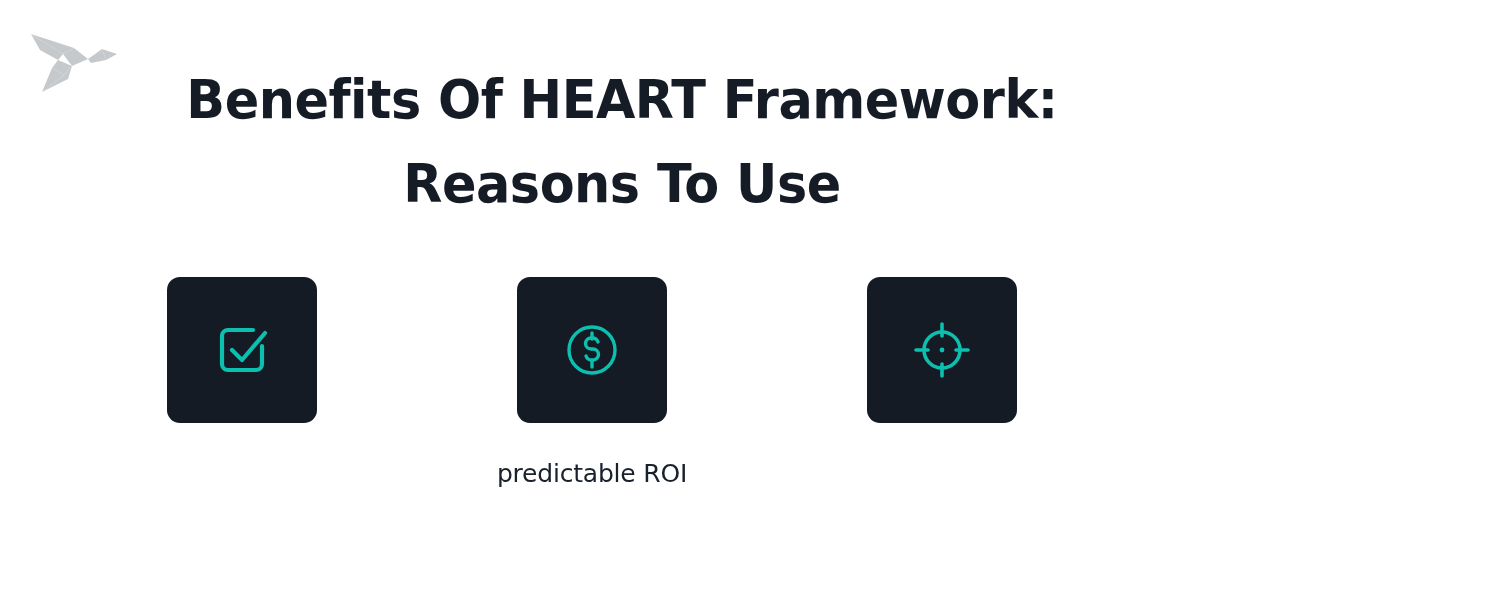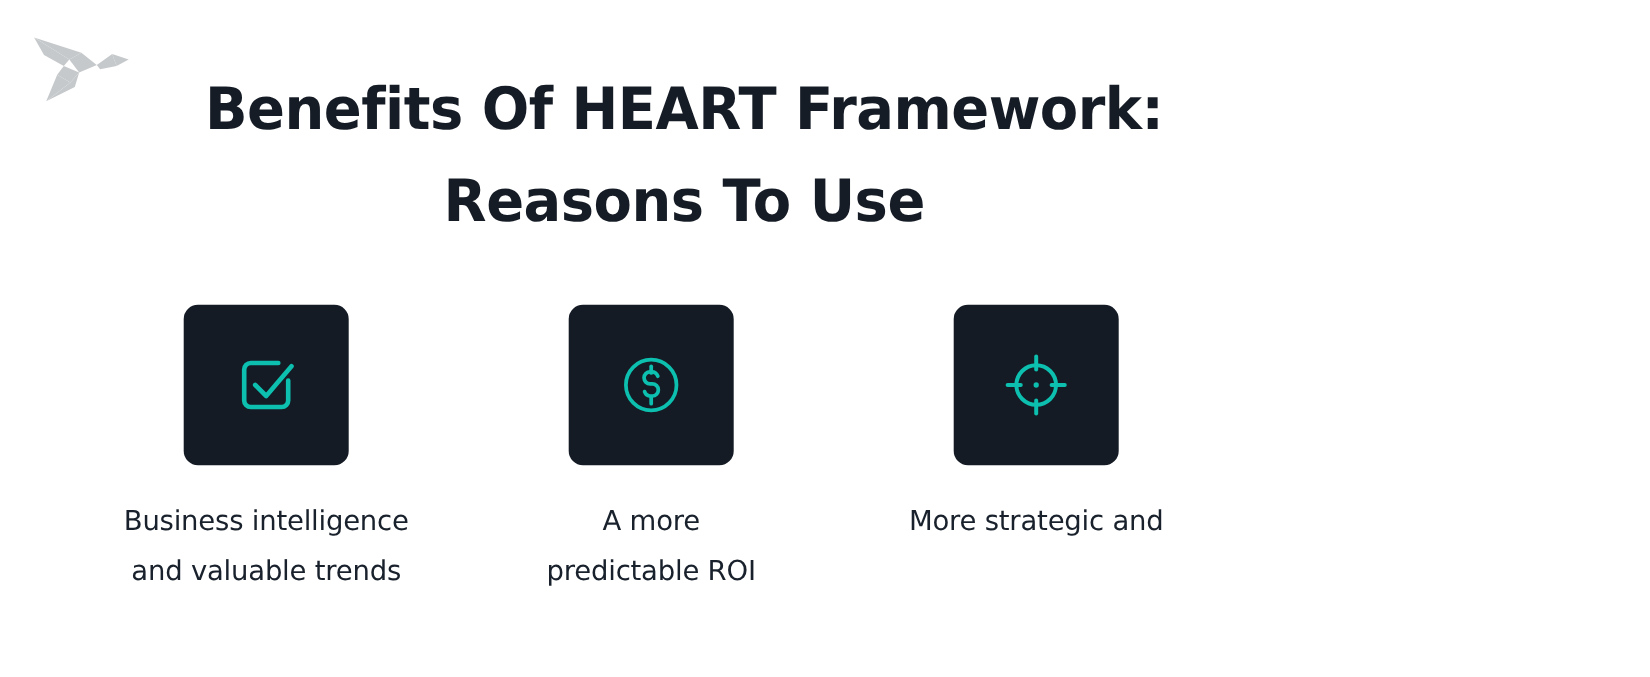--- a/index.html
+++ b/index.html
@@ -120,55 +120,49 @@
 
   <div class="card">
     <div class="tile">
       <span>
         <svg width="72" height="72" viewBox="0 0 72 72" fill="none" stroke="#0cbfae" stroke-width="4.2" stroke-linecap="round" stroke-linejoin="round">
           <path d="M56 32 V50 a6 6 0 0 1 -6 6 H22 a6 6 0 0 1 -6 -6 V22 a6 6 0 0 1 6 -6 H47"></path>
           <path d="M26 36 L36 46 L59 19"></path>
         </svg>
       </span>
     </div>
-    <div class="caption">
-      <span class="cap-line">Business intelligence</span>
-      <span class="cap-line">and valuable trends</span>
-    </div>
   </div>
 
   <div class="card">
     <div class="tile">
       <span>
         <svg width="72" height="72" viewBox="0 0 72 72" fill="none" stroke="#0cbfae" stroke-width="3.4" stroke-linecap="round" stroke-linejoin="round">
           <circle cx="36" cy="36" r="23"></circle>
           <path d="M42 28 a6 6 0 0 0 -6 -4 h-1 a5.5 5.5 0 0 0 0 11 h2 a5.5 5.5 0 0 1 0 11 h-1 a6 6 0 0 1 -6 -4"></path>
           <path d="M36 19 V25"></path>
           <path d="M36 47 V53"></path>
         </svg>
       </span>
     </div>
     <div class="caption">
-      <span class="cap-line">A more</span>
       <span class="cap-line">predictable ROI</span>
     </div>
   </div>
 
   <div class="card">
     <div class="tile">
       <span>
         <svg width="72" height="72" viewBox="0 0 72 72" fill="none" stroke="#0cbfae" stroke-width="3.6" stroke-linecap="round" stroke-linejoin="round">
           <circle cx="36" cy="36" r="18"></circle>
           <path d="M36 10 V22"></path>
           <path d="M36 50 V62"></path>
           <path d="M10 36 H22"></path>
           <path d="M50 36 H62"></path>
           <circle cx="36" cy="36" r="2.4" fill="#0cbfae" stroke="none"></circle>
         </svg>
       </span>
     </div>
     <div class="caption">
-      <span class="cap-line">More strategic and</span>
     </div>
   </div>
 
 
 </div>
 
 </body></html>

